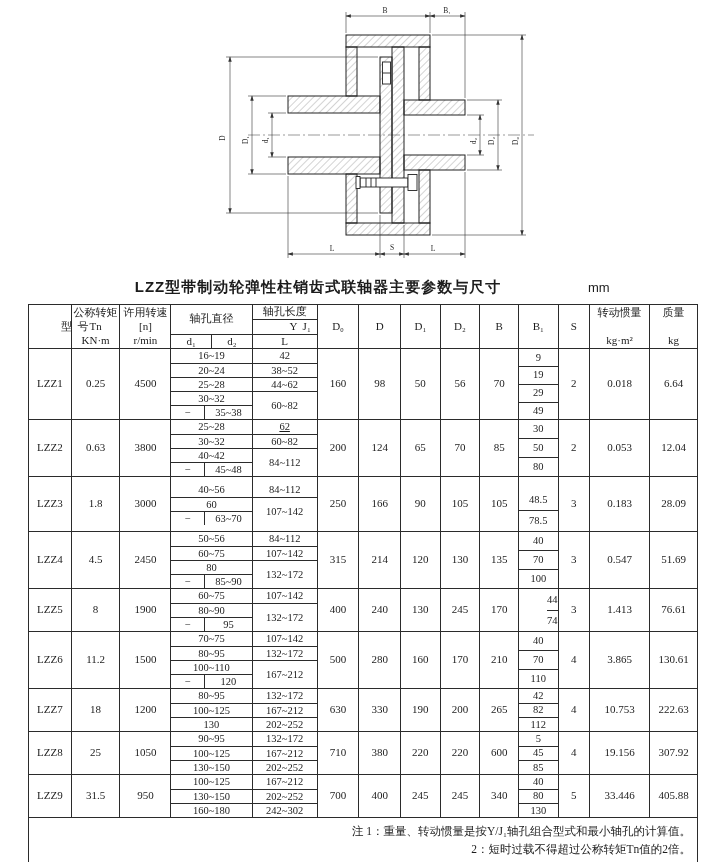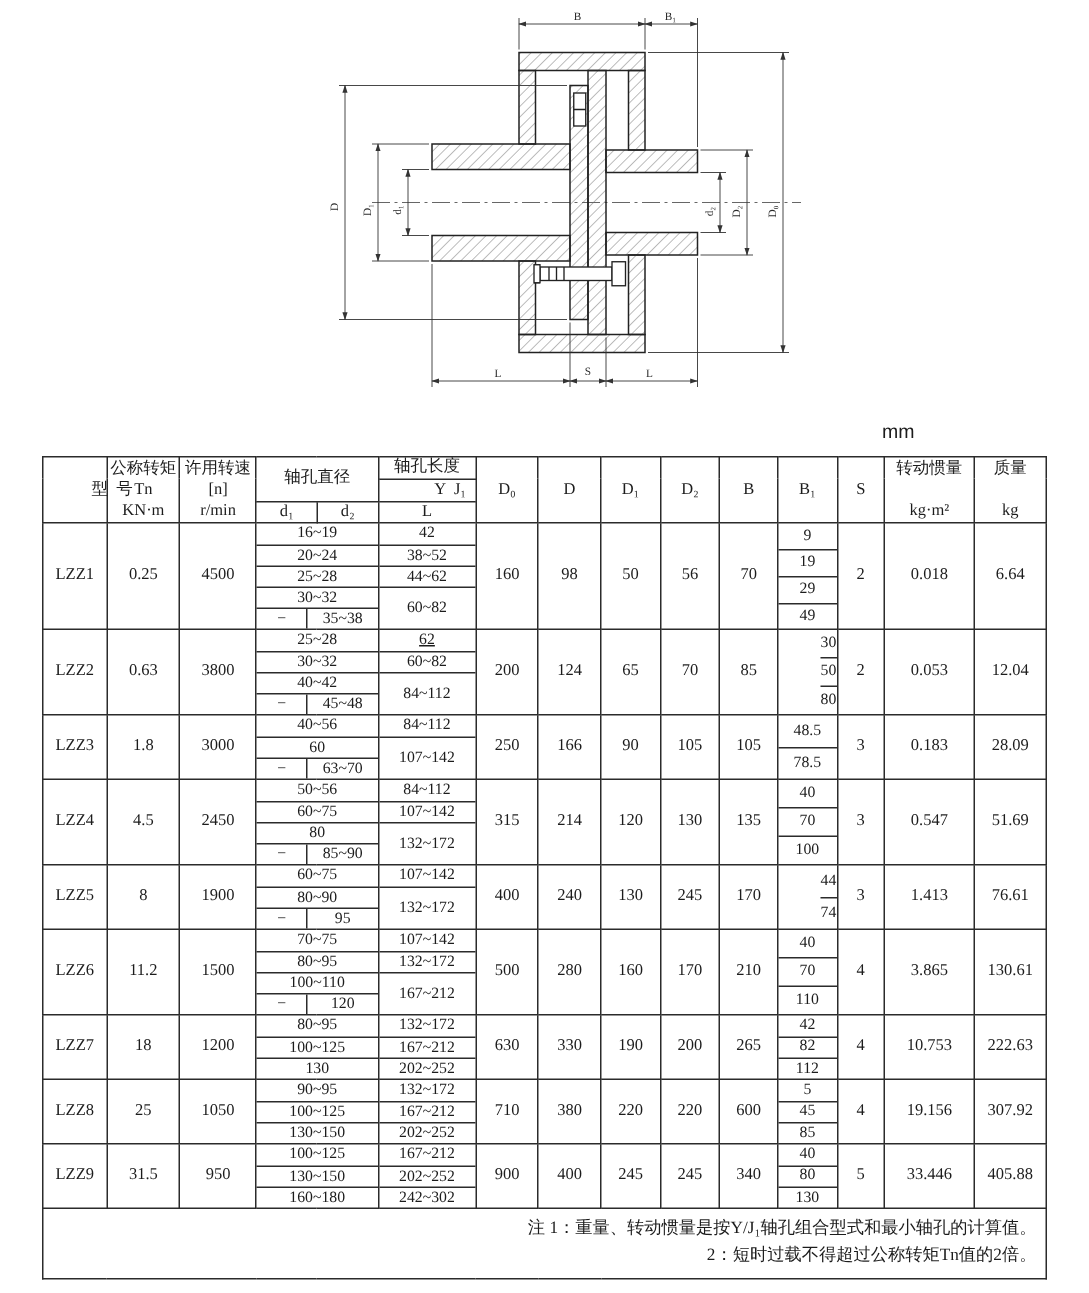--- a/index.html
+++ b/index.html
@@ -152,20 +152,21 @@
         <line x1="170" y1="252" x2="194" y2="252" marker-start="url(#arr)" marker-end="url(#arr)"></line>
         <line x1="194" y1="252" x2="255" y2="252" marker-start="url(#arr)" marker-end="url(#arr)"></line>
       </g>
       <text x="122" y="249" text-anchor="middle">L</text>
       <text x="182" y="248" text-anchor="middle">S</text>
       <text x="223" y="249" text-anchor="middle">L</text>
     </svg>
   </div>
 
   <div class="title-row">
+    <div class="doc-title">LZZ型带制动轮弹性柱销齿式联轴器主要参数与尺寸</div>
     <div class="unit-label">mm</div>
   </div>
 
   <div class="tbl-wrap">
     <table>
       <colgroup>
         <col style="width:42px">
           <col style="width:48px">
           <col style="width:50px">
         <col style="width:40px">
@@ -278,21 +279,21 @@
                 <div class="sub-row" style="height: 14px;">60~82</div>
                 <div class="sub-row" style="height: 28px;">84~112</div>
               </div>
             </td>
             <td>200</td>
             <td>124</td>
             <td>65</td>
             <td>70</td>
             <td>85</td>
             <td class="nest">
-              <div class="sub flex" style="height: 56px; align-items: flex-end;">
+              <div class="sub flex" style="height: 56px;">
                 <div class="sub-row">30</div>
                 <div class="sub-row">50</div>
                 <div class="sub-row">80</div>
               </div>
             </td>
             <td>2</td>
             <td>0.053</td>
             <td>12.04</td>
           </tr>
           <tr>
@@ -314,21 +315,21 @@
                 <div class="sub-row" style="height: 14px;">84~112</div>
                 <div class="sub-row" style="height: 28px;">107~142</div>
               </div>
             </td>
             <td>250</td>
             <td>166</td>
             <td>90</td>
             <td>105</td>
             <td>105</td>
             <td class="nest">
-              <div class="sub flex" style="height: 42px;">
+              <div class="sub flex" style="height: 42px; margin-top: 12px;">
                 <div class="sub-row">48.5</div>
                 <div class="sub-row">78.5</div>
               </div>
             </td>
             <td>3</td>
             <td>0.183</td>
             <td>28.09</td>
           </tr>
           <tr>
             <td>LZZ4</td>
@@ -520,21 +521,21 @@
                 <div class="sub-row">160~180</div>
               </div>
             </td>
             <td class="nest">
               <div class="sub">
                 <div class="sub-row" style="height: 14px;">167~212</div>
                 <div class="sub-row" style="height: 14px;">202~252</div>
                 <div class="sub-row" style="height: 14px;">242~302</div>
               </div>
             </td>
-            <td>900</td>
+            <td>700</td>
             <td>400</td>
             <td>245</td>
             <td>245</td>
             <td>340</td>
             <td class="nest">
               <div class="sub flex" style="height: 42px;">
                 <div class="sub-row">40</div>
                 <div class="sub-row">80</div>
                 <div class="sub-row">130</div>
               </div>

